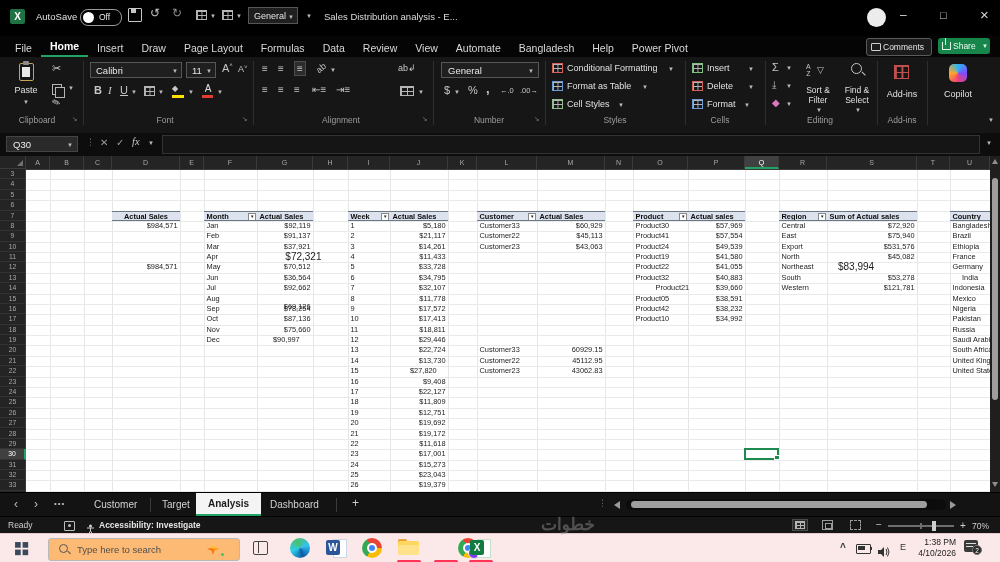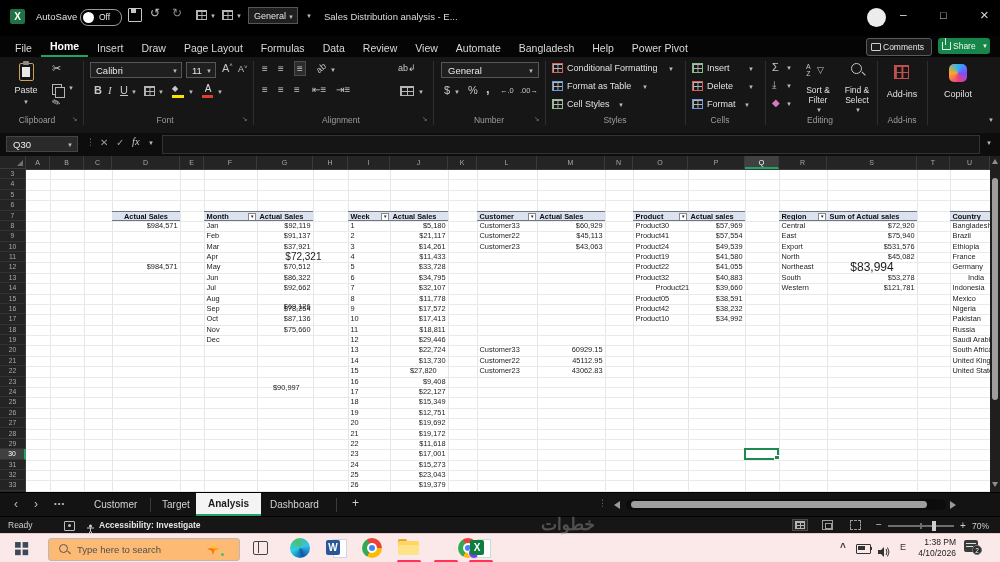--- a/index.html
+++ b/index.html
@@ -363,33 +363,33 @@
       <div style="position: absolute; left: 257px; top: 64.9px; width: 56px; height: 10.38px; line-height: 10.88px; font-size: 7.4px; color: rgb(28, 28, 28); box-sizing: border-box; padding: 0px 2.5px; white-space: nowrap; overflow: hidden; text-align: right;">$92,119</div>
       <div style="position: absolute; left: 204px; top: 75.28px; width: 53px; height: 10.38px; line-height: 10.88px; font-size: 7.4px; color: rgb(28, 28, 28); box-sizing: border-box; padding: 0px 2.5px; white-space: nowrap; overflow: hidden; text-align: left;">Feb</div>
       <div style="position: absolute; left: 257px; top: 75.28px; width: 56px; height: 10.38px; line-height: 10.88px; font-size: 7.4px; color: rgb(28, 28, 28); box-sizing: border-box; padding: 0px 2.5px; white-space: nowrap; overflow: hidden; text-align: right;">$91,137</div>
       <div style="position: absolute; left: 204px; top: 85.66px; width: 53px; height: 10.38px; line-height: 10.88px; font-size: 7.4px; color: rgb(28, 28, 28); box-sizing: border-box; padding: 0px 2.5px; white-space: nowrap; overflow: hidden; text-align: left;">Mar</div>
       <div style="position: absolute; left: 257px; top: 85.66px; width: 56px; height: 10.38px; line-height: 10.88px; font-size: 7.4px; color: rgb(28, 28, 28); box-sizing: border-box; padding: 0px 2.5px; white-space: nowrap; overflow: hidden; text-align: right;">$37,921</div>
       <div style="position: absolute; left: 204px; top: 96.04px; width: 53px; height: 10.38px; line-height: 10.88px; font-size: 7.4px; color: rgb(28, 28, 28); box-sizing: border-box; padding: 0px 2.5px; white-space: nowrap; overflow: hidden; text-align: left;">Apr</div>
       <div style="position: absolute; left: 268px; top: 96.04px; width: 56px; height: 10.38px; line-height: 10.88px; font-size: 10px; color: rgb(28, 28, 28); box-sizing: border-box; padding: 0px 2.5px; white-space: nowrap; overflow: hidden; text-align: right;">$72,321</div>
       <div style="position: absolute; left: 204px; top: 106.42px; width: 53px; height: 10.38px; line-height: 10.88px; font-size: 7.4px; color: rgb(28, 28, 28); box-sizing: border-box; padding: 0px 2.5px; white-space: nowrap; overflow: hidden; text-align: left;">May</div>
       <div style="position: absolute; left: 257px; top: 106.42px; width: 56px; height: 10.38px; line-height: 10.88px; font-size: 7.4px; color: rgb(28, 28, 28); box-sizing: border-box; padding: 0px 2.5px; white-space: nowrap; overflow: hidden; text-align: right;">$70,512</div>
       <div style="position: absolute; left: 204px; top: 116.8px; width: 53px; height: 10.38px; line-height: 10.88px; font-size: 7.4px; color: rgb(28, 28, 28); box-sizing: border-box; padding: 0px 2.5px; white-space: nowrap; overflow: hidden; text-align: left;">Jun</div>
-      <div style="position: absolute; left: 257px; top: 116.8px; width: 56px; height: 10.38px; line-height: 10.88px; font-size: 7.4px; color: rgb(28, 28, 28); box-sizing: border-box; padding: 0px 2.5px; white-space: nowrap; overflow: hidden; text-align: right;">$86,322</div>
+      <div style="position: absolute; left: 257px; top: 116.8px; width: 56px; height: 10.38px; line-height: 10.88px; font-size: 7.4px; color: rgb(28, 28, 28); box-sizing: border-box; padding: 0px 2.5px; white-space: nowrap; overflow: hidden; text-align: right;">$36,564</div>
       <div style="position: absolute; left: 204px; top: 127.18px; width: 53px; height: 10.38px; line-height: 10.88px; font-size: 7.4px; color: rgb(28, 28, 28); box-sizing: border-box; padding: 0px 2.5px; white-space: nowrap; overflow: hidden; text-align: left;">Jul</div>
       <div style="position: absolute; left: 257px; top: 127.18px; width: 56px; height: 10.38px; line-height: 10.88px; font-size: 7.4px; color: rgb(28, 28, 28); box-sizing: border-box; padding: 0px 2.5px; white-space: nowrap; overflow: hidden; text-align: right;">$92,662</div>
       <div style="position: absolute; left: 204px; top: 137.56px; width: 53px; height: 10.38px; line-height: 10.88px; font-size: 7.4px; color: rgb(28, 28, 28); box-sizing: border-box; padding: 0px 2.5px; white-space: nowrap; overflow: hidden; text-align: left;">Aug</div>
       <div style="position: absolute; left: 257px; top: 137.56px; width: 56px; height: 10.38px; line-height: 10.88px; font-size: 7.4px; color: rgb(28, 28, 28); box-sizing: border-box; padding: 0px 2.5px; white-space: nowrap; overflow: hidden; text-align: right; margin-top: 8px;">$69,126</div>
       <div style="position: absolute; left: 204px; top: 147.94px; width: 53px; height: 10.38px; line-height: 10.88px; font-size: 7.4px; color: rgb(28, 28, 28); box-sizing: border-box; padding: 0px 2.5px; white-space: nowrap; overflow: hidden; text-align: left;">Sep</div>
       <div style="position: absolute; left: 257px; top: 147.94px; width: 56px; height: 10.38px; line-height: 10.88px; font-size: 7.4px; color: rgb(28, 28, 28); box-sizing: border-box; padding: 0px 2.5px; white-space: nowrap; overflow: hidden; text-align: right;">$78,254</div>
       <div style="position: absolute; left: 204px; top: 158.32px; width: 53px; height: 10.38px; line-height: 10.88px; font-size: 7.4px; color: rgb(28, 28, 28); box-sizing: border-box; padding: 0px 2.5px; white-space: nowrap; overflow: hidden; text-align: left;">Oct</div>
       <div style="position: absolute; left: 257px; top: 158.32px; width: 56px; height: 10.38px; line-height: 10.88px; font-size: 7.4px; color: rgb(28, 28, 28); box-sizing: border-box; padding: 0px 2.5px; white-space: nowrap; overflow: hidden; text-align: right;">$87,136</div>
       <div style="position: absolute; left: 204px; top: 168.7px; width: 53px; height: 10.38px; line-height: 10.88px; font-size: 7.4px; color: rgb(28, 28, 28); box-sizing: border-box; padding: 0px 2.5px; white-space: nowrap; overflow: hidden; text-align: left;">Nov</div>
       <div style="position: absolute; left: 257px; top: 168.7px; width: 56px; height: 10.38px; line-height: 10.88px; font-size: 7.4px; color: rgb(28, 28, 28); box-sizing: border-box; padding: 0px 2.5px; white-space: nowrap; overflow: hidden; text-align: right;">$75,660</div>
       <div style="position: absolute; left: 204px; top: 179.08px; width: 53px; height: 10.38px; line-height: 10.88px; font-size: 7.4px; color: rgb(28, 28, 28); box-sizing: border-box; padding: 0px 2.5px; white-space: nowrap; overflow: hidden; text-align: left;">Dec</div>
-      <div style="position: absolute; left: 257px; top: 179.08px; width: 56px; height: 10.38px; line-height: 10.88px; font-size: 7.4px; color: rgb(28, 28, 28); box-sizing: border-box; padding: 0px 16px; white-space: nowrap; overflow: hidden; text-align: right; margin-top: 48px;">$90,997</div>
+      <div style="position: absolute; left: 257px; top: 179.08px; width: 56px; height: 10.38px; line-height: 10.88px; font-size: 7.4px; color: rgb(28, 28, 28); box-sizing: border-box; padding: 0px 16px; white-space: nowrap; overflow: hidden; text-align: right;">$90,997</div>
       <div style="position: absolute; left: 348px; top: 54.52px; width: 42px; height: 10.38px; line-height: 10.88px; font-size: 7.4px; box-sizing: border-box; padding: 0px 2.5px; white-space: nowrap; overflow: hidden; text-align: left; background: rgb(220, 227, 238); font-weight: bold; color: rgb(13, 13, 13); border-top: 1px solid rgb(109, 118, 131); border-bottom: 1px solid rgb(109, 118, 131);">Week<div style="position: absolute; right: 1px; top: 1px; width: 8px; height: 8px; background: rgb(255, 255, 255); border: 1px solid rgb(138, 138, 138); box-sizing: border-box;">
           <div style="position: absolute; left: 1px; top: 1.5px; font-size: 4.5px; color: rgb(34, 34, 34); line-height: 4.5px;">▼</div>
         </div></div>
       <div style="position: absolute; left: 390px; top: 54.52px; width: 58px; height: 10.38px; line-height: 10.88px; font-size: 7.4px; box-sizing: border-box; padding: 0px 2.5px; white-space: nowrap; overflow: hidden; text-align: left; background: rgb(220, 227, 238); font-weight: bold; color: rgb(13, 13, 13); border-top: 1px solid rgb(109, 118, 131); border-bottom: 1px solid rgb(109, 118, 131);">Actual Sales</div>
       <div style="position: absolute; left: 348px; top: 64.9px; width: 42px; height: 10.38px; line-height: 10.88px; font-size: 7.4px; color: rgb(28, 28, 28); box-sizing: border-box; padding: 0px 2.5px; white-space: nowrap; overflow: hidden; text-align: left;">1</div>
       <div style="position: absolute; left: 390px; top: 64.9px; width: 58px; height: 10.38px; line-height: 10.88px; font-size: 7.4px; color: rgb(28, 28, 28); box-sizing: border-box; padding: 0px 2.5px; white-space: nowrap; overflow: hidden; text-align: right;">$5,180</div>
       <div style="position: absolute; left: 348px; top: 75.28px; width: 42px; height: 10.38px; line-height: 10.88px; font-size: 7.4px; color: rgb(28, 28, 28); box-sizing: border-box; padding: 0px 2.5px; white-space: nowrap; overflow: hidden; text-align: left;">2</div>
       <div style="position: absolute; left: 390px; top: 75.28px; width: 58px; height: 10.38px; line-height: 10.88px; font-size: 7.4px; color: rgb(28, 28, 28); box-sizing: border-box; padding: 0px 2.5px; white-space: nowrap; overflow: hidden; text-align: right;">$21,117</div>
       <div style="position: absolute; left: 348px; top: 85.66px; width: 42px; height: 10.38px; line-height: 10.88px; font-size: 7.4px; color: rgb(28, 28, 28); box-sizing: border-box; padding: 0px 2.5px; white-space: nowrap; overflow: hidden; text-align: left;">3</div>
       <div style="position: absolute; left: 390px; top: 85.66px; width: 58px; height: 10.38px; line-height: 10.88px; font-size: 7.4px; color: rgb(28, 28, 28); box-sizing: border-box; padding: 0px 2.5px; white-space: nowrap; overflow: hidden; text-align: right;">$14,261</div>
@@ -415,21 +415,21 @@
       <div style="position: absolute; left: 390px; top: 189.46px; width: 58px; height: 10.38px; line-height: 10.88px; font-size: 7.4px; color: rgb(28, 28, 28); box-sizing: border-box; padding: 0px 2.5px; white-space: nowrap; overflow: hidden; text-align: right;">$22,724</div>
       <div style="position: absolute; left: 348px; top: 199.84px; width: 42px; height: 10.38px; line-height: 10.88px; font-size: 7.4px; color: rgb(28, 28, 28); box-sizing: border-box; padding: 0px 2.5px; white-space: nowrap; overflow: hidden; text-align: left;">14</div>
       <div style="position: absolute; left: 390px; top: 199.84px; width: 58px; height: 10.38px; line-height: 10.88px; font-size: 7.4px; color: rgb(28, 28, 28); box-sizing: border-box; padding: 0px 2.5px; white-space: nowrap; overflow: hidden; text-align: right;">$13,730</div>
       <div style="position: absolute; left: 348px; top: 210.22px; width: 42px; height: 10.38px; line-height: 10.88px; font-size: 7.4px; color: rgb(28, 28, 28); box-sizing: border-box; padding: 0px 2.5px; white-space: nowrap; overflow: hidden; text-align: left;">15</div>
       <div style="position: absolute; left: 390px; top: 210.22px; width: 58px; height: 10.38px; line-height: 10.88px; font-size: 7.4px; color: rgb(28, 28, 28); box-sizing: border-box; padding: 0px 20px; white-space: nowrap; overflow: hidden; text-align: right;">$27,820</div>
       <div style="position: absolute; left: 348px; top: 220.6px; width: 42px; height: 10.38px; line-height: 10.88px; font-size: 7.4px; color: rgb(28, 28, 28); box-sizing: border-box; padding: 0px 2.5px; white-space: nowrap; overflow: hidden; text-align: left;">16</div>
       <div style="position: absolute; left: 390px; top: 220.6px; width: 58px; height: 10.38px; line-height: 10.88px; font-size: 7.4px; color: rgb(28, 28, 28); box-sizing: border-box; padding: 0px 2.5px; white-space: nowrap; overflow: hidden; text-align: right;">$9,408</div>
       <div style="position: absolute; left: 348px; top: 230.98px; width: 42px; height: 10.38px; line-height: 10.88px; font-size: 7.4px; color: rgb(28, 28, 28); box-sizing: border-box; padding: 0px 2.5px; white-space: nowrap; overflow: hidden; text-align: left;">17</div>
       <div style="position: absolute; left: 390px; top: 230.98px; width: 58px; height: 10.38px; line-height: 10.88px; font-size: 7.4px; color: rgb(28, 28, 28); box-sizing: border-box; padding: 0px 2.5px; white-space: nowrap; overflow: hidden; text-align: right;">$22,127</div>
       <div style="position: absolute; left: 348px; top: 241.36px; width: 42px; height: 10.38px; line-height: 10.88px; font-size: 7.4px; color: rgb(28, 28, 28); box-sizing: border-box; padding: 0px 2.5px; white-space: nowrap; overflow: hidden; text-align: left;">18</div>
-      <div style="position: absolute; left: 390px; top: 241.36px; width: 58px; height: 10.38px; line-height: 10.88px; font-size: 7.4px; color: rgb(28, 28, 28); box-sizing: border-box; padding: 0px 2.5px; white-space: nowrap; overflow: hidden; text-align: right;">$15,349</div>
+      <div style="position: absolute; left: 390px; top: 241.36px; width: 58px; height: 10.38px; line-height: 10.88px; font-size: 7.4px; color: rgb(28, 28, 28); box-sizing: border-box; padding: 0px 2.5px; white-space: nowrap; overflow: hidden; text-align: right;">$11,809</div>
       <div style="position: absolute; left: 348px; top: 251.74px; width: 42px; height: 10.38px; line-height: 10.88px; font-size: 7.4px; color: rgb(28, 28, 28); box-sizing: border-box; padding: 0px 2.5px; white-space: nowrap; overflow: hidden; text-align: left;">19</div>
       <div style="position: absolute; left: 390px; top: 251.74px; width: 58px; height: 10.38px; line-height: 10.88px; font-size: 7.4px; color: rgb(28, 28, 28); box-sizing: border-box; padding: 0px 2.5px; white-space: nowrap; overflow: hidden; text-align: right;">$12,751</div>
       <div style="position: absolute; left: 348px; top: 262.12px; width: 42px; height: 10.38px; line-height: 10.88px; font-size: 7.4px; color: rgb(28, 28, 28); box-sizing: border-box; padding: 0px 2.5px; white-space: nowrap; overflow: hidden; text-align: left;">20</div>
       <div style="position: absolute; left: 390px; top: 262.12px; width: 58px; height: 10.38px; line-height: 10.88px; font-size: 7.4px; color: rgb(28, 28, 28); box-sizing: border-box; padding: 0px 2.5px; white-space: nowrap; overflow: hidden; text-align: right;">$19,692</div>
       <div style="position: absolute; left: 348px; top: 272.5px; width: 42px; height: 10.38px; line-height: 10.88px; font-size: 7.4px; color: rgb(28, 28, 28); box-sizing: border-box; padding: 0px 2.5px; white-space: nowrap; overflow: hidden; text-align: left;">21</div>
       <div style="position: absolute; left: 390px; top: 272.5px; width: 58px; height: 10.38px; line-height: 10.88px; font-size: 7.4px; color: rgb(28, 28, 28); box-sizing: border-box; padding: 0px 2.5px; white-space: nowrap; overflow: hidden; text-align: right;">$19,172</div>
       <div style="position: absolute; left: 348px; top: 282.88px; width: 42px; height: 10.38px; line-height: 10.88px; font-size: 7.4px; color: rgb(28, 28, 28); box-sizing: border-box; padding: 0px 2.5px; white-space: nowrap; overflow: hidden; text-align: left;">22</div>
       <div style="position: absolute; left: 390px; top: 282.88px; width: 58px; height: 10.38px; line-height: 10.88px; font-size: 7.4px; color: rgb(28, 28, 28); box-sizing: border-box; padding: 0px 2.5px; white-space: nowrap; overflow: hidden; text-align: right;">$11,618</div>
       <div style="position: absolute; left: 348px; top: 293.26px; width: 42px; height: 10.38px; line-height: 10.88px; font-size: 7.4px; color: rgb(28, 28, 28); box-sizing: border-box; padding: 0px 2.5px; white-space: nowrap; overflow: hidden; text-align: left;">23</div>
       <div style="position: absolute; left: 390px; top: 293.26px; width: 58px; height: 10.38px; line-height: 10.88px; font-size: 7.4px; color: rgb(28, 28, 28); box-sizing: border-box; padding: 0px 2.5px; white-space: nowrap; overflow: hidden; text-align: right;">$17,001</div>
@@ -487,32 +487,32 @@
       <div style="position: absolute; left: 827px; top: 54.52px; width: 90px; height: 10.38px; line-height: 10.88px; font-size: 7.4px; box-sizing: border-box; padding: 0px 2.5px; white-space: nowrap; overflow: hidden; text-align: left; background: rgb(220, 227, 238); font-weight: bold; color: rgb(13, 13, 13); border-top: 1px solid rgb(109, 118, 131); border-bottom: 1px solid rgb(109, 118, 131);">Sum of Actual sales</div>
       <div style="position: absolute; left: 779px; top: 64.9px; width: 48px; height: 10.38px; line-height: 10.88px; font-size: 7.4px; color: rgb(28, 28, 28); box-sizing: border-box; padding: 0px 2.5px; white-space: nowrap; overflow: hidden; text-align: left;">Central</div>
       <div style="position: absolute; left: 827px; top: 64.9px; width: 90px; height: 10.38px; line-height: 10.88px; font-size: 7.4px; color: rgb(28, 28, 28); box-sizing: border-box; padding: 0px 2.5px; white-space: nowrap; overflow: hidden; text-align: right;">$72,920</div>
       <div style="position: absolute; left: 779px; top: 75.28px; width: 48px; height: 10.38px; line-height: 10.88px; font-size: 7.4px; color: rgb(28, 28, 28); box-sizing: border-box; padding: 0px 2.5px; white-space: nowrap; overflow: hidden; text-align: left;">East</div>
       <div style="position: absolute; left: 827px; top: 75.28px; width: 90px; height: 10.38px; line-height: 10.88px; font-size: 7.4px; color: rgb(28, 28, 28); box-sizing: border-box; padding: 0px 2.5px; white-space: nowrap; overflow: hidden; text-align: right;">$75,940</div>
       <div style="position: absolute; left: 779px; top: 85.66px; width: 48px; height: 10.38px; line-height: 10.88px; font-size: 7.4px; color: rgb(28, 28, 28); box-sizing: border-box; padding: 0px 2.5px; white-space: nowrap; overflow: hidden; text-align: left;">Export</div>
       <div style="position: absolute; left: 827px; top: 85.66px; width: 90px; height: 10.38px; line-height: 10.88px; font-size: 7.4px; color: rgb(28, 28, 28); box-sizing: border-box; padding: 0px 2.5px; white-space: nowrap; overflow: hidden; text-align: right;">$531,576</div>
       <div style="position: absolute; left: 779px; top: 96.04px; width: 48px; height: 10.38px; line-height: 10.88px; font-size: 7.4px; color: rgb(28, 28, 28); box-sizing: border-box; padding: 0px 2.5px; white-space: nowrap; overflow: hidden; text-align: left;">North</div>
       <div style="position: absolute; left: 827px; top: 96.04px; width: 90px; height: 10.38px; line-height: 10.88px; font-size: 7.4px; color: rgb(28, 28, 28); box-sizing: border-box; padding: 0px 2.5px; white-space: nowrap; overflow: hidden; text-align: right;">$45,082</div>
       <div style="position: absolute; left: 779px; top: 106.42px; width: 48px; height: 10.38px; line-height: 10.88px; font-size: 7.4px; color: rgb(28, 28, 28); box-sizing: border-box; padding: 0px 2.5px; white-space: nowrap; overflow: hidden; text-align: left;">Northeast</div>
-      <div style="position: absolute; left: 827px; top: 106.42px; width: 90px; height: 10.38px; line-height: 10.88px; font-size: 12px; color: rgb(28, 28, 28); box-sizing: border-box; padding: 0px 17px; white-space: nowrap; overflow: hidden; text-align: center;">$83,994</div>
+      <div style="position: absolute; left: 827px; top: 106.42px; width: 90px; height: 10.38px; line-height: 10.88px; font-size: 10px; color: rgb(28, 28, 28); box-sizing: border-box; padding: 0px 11px; white-space: nowrap; overflow: hidden; text-align: left;">$83,994</div>
       <div style="position: absolute; left: 779px; top: 116.8px; width: 48px; height: 10.38px; line-height: 10.88px; font-size: 7.4px; color: rgb(28, 28, 28); box-sizing: border-box; padding: 0px 2.5px; white-space: nowrap; overflow: hidden; text-align: left;">South</div>
       <div style="position: absolute; left: 827px; top: 116.8px; width: 90px; height: 10.38px; line-height: 10.88px; font-size: 7.4px; color: rgb(28, 28, 28); box-sizing: border-box; padding: 0px 2.5px; white-space: nowrap; overflow: hidden; text-align: right;">$53,278</div>
       <div style="position: absolute; left: 779px; top: 127.18px; width: 48px; height: 10.38px; line-height: 10.88px; font-size: 7.4px; color: rgb(28, 28, 28); box-sizing: border-box; padding: 0px 2.5px; white-space: nowrap; overflow: hidden; text-align: left;">Western</div>
       <div style="position: absolute; left: 827px; top: 127.18px; width: 90px; height: 10.38px; line-height: 10.88px; font-size: 7.4px; color: rgb(28, 28, 28); box-sizing: border-box; padding: 0px 2.5px; white-space: nowrap; overflow: hidden; text-align: right;">$121,781</div>
       <div style="position: absolute; left: 950px; top: 54.52px; width: 40px; height: 10.38px; line-height: 10.88px; font-size: 7.4px; box-sizing: border-box; padding: 0px 2.5px; white-space: nowrap; overflow: hidden; text-align: left; background: rgb(220, 227, 238); font-weight: bold; color: rgb(13, 13, 13); border-top: 1px solid rgb(109, 118, 131); border-bottom: 1px solid rgb(109, 118, 131);">Country</div>
       <div style="position: absolute; left: 950px; top: 64.9px; width: 40px; height: 10.38px; line-height: 10.88px; font-size: 7.4px; color: rgb(28, 28, 28); box-sizing: border-box; padding: 0px 2.5px; white-space: nowrap; overflow: hidden; text-align: left;">Bangladesh</div>
       <div style="position: absolute; left: 950px; top: 75.28px; width: 40px; height: 10.38px; line-height: 10.88px; font-size: 7.4px; color: rgb(28, 28, 28); box-sizing: border-box; padding: 0px 2.5px; white-space: nowrap; overflow: hidden; text-align: left;">Brazil</div>
       <div style="position: absolute; left: 950px; top: 85.66px; width: 40px; height: 10.38px; line-height: 10.88px; font-size: 7.4px; color: rgb(28, 28, 28); box-sizing: border-box; padding: 0px 2.5px; white-space: nowrap; overflow: hidden; text-align: left;">Ethiopia</div>
       <div style="position: absolute; left: 950px; top: 96.04px; width: 40px; height: 10.38px; line-height: 10.88px; font-size: 7.4px; color: rgb(28, 28, 28); box-sizing: border-box; padding: 0px 2.5px; white-space: nowrap; overflow: hidden; text-align: left;">France</div>
       <div style="position: absolute; left: 950px; top: 106.42px; width: 40px; height: 10.38px; line-height: 10.88px; font-size: 7.4px; color: rgb(28, 28, 28); box-sizing: border-box; padding: 0px 2.5px; white-space: nowrap; overflow: hidden; text-align: left;">Germany</div>
-      <div style="position: absolute; left: 950px; top: 116.8px; width: 40px; height: 10.38px; line-height: 10.88px; font-size: 7.4px; color: rgb(28, 28, 28); box-sizing: border-box; padding: 0px 18px; white-space: nowrap; overflow: hidden; text-align: left;">India</div>
+      <div style="position: absolute; left: 950px; top: 116.8px; width: 40px; height: 10.38px; line-height: 10.88px; font-size: 7.4px; color: rgb(28, 28, 28); box-sizing: border-box; padding: 0px 12px; white-space: nowrap; overflow: hidden; text-align: left;">India</div>
       <div style="position: absolute; left: 950px; top: 127.18px; width: 40px; height: 10.38px; line-height: 10.88px; font-size: 7.4px; color: rgb(28, 28, 28); box-sizing: border-box; padding: 0px 2.5px; white-space: nowrap; overflow: hidden; text-align: left;">Indonesia</div>
       <div style="position: absolute; left: 950px; top: 137.56px; width: 40px; height: 10.38px; line-height: 10.88px; font-size: 7.4px; color: rgb(28, 28, 28); box-sizing: border-box; padding: 0px 2.5px; white-space: nowrap; overflow: hidden; text-align: left;">Mexico</div>
       <div style="position: absolute; left: 950px; top: 147.94px; width: 40px; height: 10.38px; line-height: 10.88px; font-size: 7.4px; color: rgb(28, 28, 28); box-sizing: border-box; padding: 0px 2.5px; white-space: nowrap; overflow: hidden; text-align: left;">Nigeria</div>
       <div style="position: absolute; left: 950px; top: 158.32px; width: 40px; height: 10.38px; line-height: 10.88px; font-size: 7.4px; color: rgb(28, 28, 28); box-sizing: border-box; padding: 0px 2.5px; white-space: nowrap; overflow: hidden; text-align: left;">Pakistan</div>
       <div style="position: absolute; left: 950px; top: 168.7px; width: 40px; height: 10.38px; line-height: 10.88px; font-size: 7.4px; color: rgb(28, 28, 28); box-sizing: border-box; padding: 0px 2.5px; white-space: nowrap; overflow: hidden; text-align: left;">Russia</div>
       <div style="position: absolute; left: 950px; top: 179.08px; width: 40px; height: 10.38px; line-height: 10.88px; font-size: 7.4px; color: rgb(28, 28, 28); box-sizing: border-box; padding: 0px 2.5px; white-space: nowrap; overflow: hidden; text-align: left;">Saudi Arabia</div>
       <div style="position: absolute; left: 950px; top: 189.46px; width: 40px; height: 10.38px; line-height: 10.88px; font-size: 7.4px; color: rgb(28, 28, 28); box-sizing: border-box; padding: 0px 2.5px; white-space: nowrap; overflow: hidden; text-align: left;">South Africa</div>
       <div style="position: absolute; left: 950px; top: 199.84px; width: 40px; height: 10.38px; line-height: 10.88px; font-size: 7.4px; color: rgb(28, 28, 28); box-sizing: border-box; padding: 0px 2.5px; white-space: nowrap; overflow: hidden; text-align: left;">United Kingdom</div>
       <div style="position: absolute; left: 950px; top: 210.22px; width: 40px; height: 10.38px; line-height: 10.88px; font-size: 7.4px; color: rgb(28, 28, 28); box-sizing: border-box; padding: 0px 2.5px; white-space: nowrap; overflow: hidden; text-align: left;">United States</div>
       <div style="position: absolute; left: 744px; top: 292.26px; width: 35px; height: 11.38px; border: 2px solid rgb(30, 138, 79); box-sizing: border-box; background: transparent;">

